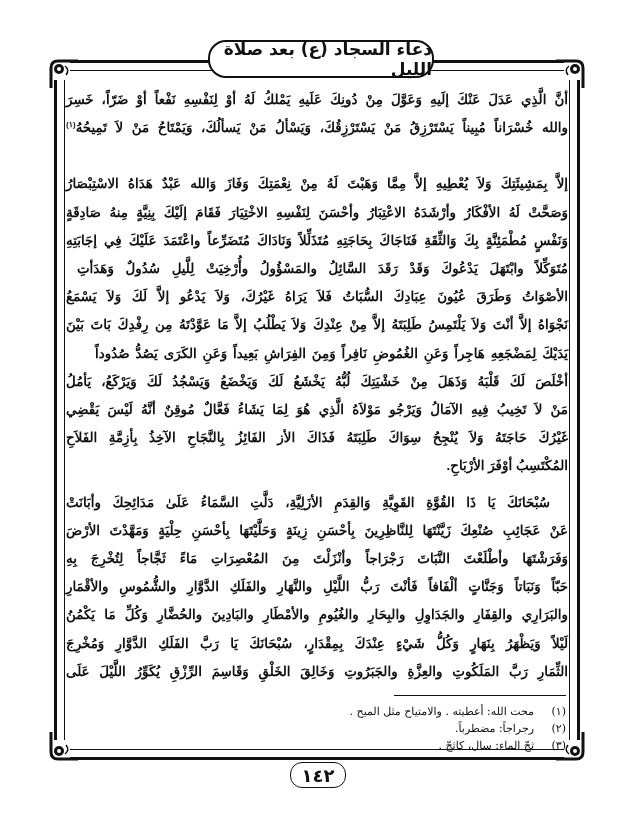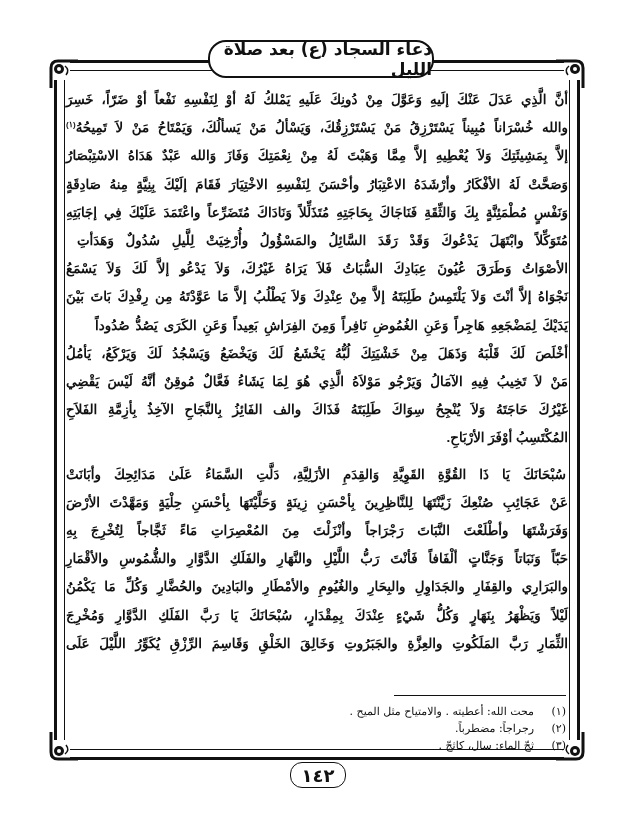--- a/index.html
+++ b/index.html
@@ -30,21 +30,21 @@
      display: flex; align-items: center; justify-content: center; }
   .title-box span { font-family: "DejaVu Sans", sans-serif; font-weight: bold; font-size: 17px; direction: rtl; }
 
   
   .content { position: absolute; left: 66px; right: 66px; top: 86px; direction: rtl;
      font-family: Liberation Sans, sans-serif; font-weight: bold; font-size: 13.4px; line-height: 28.2px;
      text-align: justify; text-align-last: justify; }
   .content .line { display: block; white-space: nowrap; text-align: justify; text-align-last: justify; }
   .content .line.last { text-align-last: right; }
   .content .gap { height: 8px; }
-  .content .indent { padding-right: 2px; }
+  .content .indent { padding-right: 18px; }
   sup.fn { font-size: 8px; line-height: 0; }
 
   
   .fn-rule { position: absolute; right: 68px; width: 172px; top: 695px; border-top: 1.5px solid #111; }
   .footnotes { position: absolute; right: 68px; top: 703px; direction: rtl;
      font-family: "DejaVu Serif", serif; font-size: 11px; line-height: 17px; }
   .footnotes .fn-item { display: flex; gap: 10px; white-space: nowrap; }
   .footnotes .num { min-width: 22px; }
 
   
@@ -98,30 +98,30 @@
   </div>
 
   <div class="title-box">
     <span>دعاء السجاد (ع) بعد صلاة الليل</span>
   </div>
 
   <div class="content">
     <div>
       <span class="line" style="display: block;">أنَّ الَّذِي عَدَلَ عَنْكَ إلَيهِ وَعَوَّلَ مِنْ دُونِكَ عَلَيهِ يَمْلكُ لَهُ أوْ لِنَفْسِهِ نَفْعاً أوْ ضَرّاً، خَسِرَ</span>
       <span class="line" style="display: block;"><span>والله خُسْرَاناً مُبِيناً يَسْتَرْزِقُ مَنْ يَسْتَرْزِقُكَ، وَيَسْألُ مَنْ يَسألُكَ، وَيَمْتَاحُ مَنْ لاَ تَمِيحُهُ</span><sup class="fn">(١)</sup></span>
-      <span class="line" style="display: block;">إلاَّ بِمَشِيئَتِكَ وَلاَ يُعْطِيهِ إلاَّ مِمَّا وَهَبْتَ لَهُ مِنْ نِعْمَتِكَ وَفَازَ وَالله عَبْدٌ هَدَاهُ الاسْتِبْصَارُ</span>
+      <span class="line" style="display: block; margin-top: 28px;">إلاَّ بِمَشِيئَتِكَ وَلاَ يُعْطِيهِ إلاَّ مِمَّا وَهَبْتَ لَهُ مِنْ نِعْمَتِكَ وَفَازَ وَالله عَبْدٌ هَدَاهُ الاسْتِبْصَارُ</span>
       <span class="line" style="display: block;">وَصَحَّتْ لَهُ الأفْكَارُ وأرْشَدَهُ الاعْتِبَارُ وأحْسَنَ لِنَفْسِهِ الاخْتِيَارَ فَقَامَ إلَيْكَ بِنِيَّةٍ مِنهُ صَادِقَةٍ</span>
       <span class="line" style="display: block;">وَنَفْسٍ مُطْمَئِنَّةٍ بِكَ وَالثِّقَةِ فَنَاجَاكَ بِحَاجَتِهِ مُتَذَلِّلاً وَنَادَاكَ مُتَضَرِّعاً واعْتَمَدَ عَلَيْكَ فِي إجَابَتِهِ</span>
       <span class="line" style="display: block; padding-left: 11px;">مُتَوَكِّلاً وابْتَهَلَ يَدْعُوكَ وَقَدْ رَقَدَ السَّائِلُ والمَسْؤُولُ وأُرْخِيَتْ لِلَّيلِ سُدُولٌ وَهَدَأتِ</span>
       <span class="line" style="display: block;">الأصْوَاتُ وَطَرَقَ عُيُونَ عِبَادِكَ السُّبَاتُ فَلاَ يَرَاهُ غَيْرُكَ، وَلاَ يَدْعُو إلاَّ لَكَ وَلاَ يَسْمَعُ</span>
       <span class="line" style="display: block;">نَجْوَاهُ إلاَّ أنْتَ وَلاَ يَلْتَمِسُ طَلِبَتَهُ إلاَّ مِنْ عِنْدِكَ وَلاَ يَطْلُبُ إلاَّ مَا عَوَّدْتَهُ مِن رِفْدِكَ بَاتَ بَيْنَ</span>
       <span class="line" style="display: block; padding-left: 29px;">يَدَيْكَ لِمَضْجَعِهِ هَاجِراً وَعَنِ الغُمُوضِ نَافِراً وَمِنَ الفِرَاشِ بَعِيداً وَعَنِ الكَرَى يَصُدُّ صُدُوداً</span>
       <span class="line" style="display: block;">أخْلَصَ لَكَ قَلْبَهُ وَذَهَلَ مِنْ خَشْيَتِكَ لُبُّهُ يَخْشَعُ لَكَ وَيَخْضَعُ وَيَسْجُدُ لَكَ وَيَرْكَعُ، يَأمُلُ</span>
       <span class="line" style="display: block;">مَنْ لاَ تَخِيبُ فِيهِ الآمَالُ وَيَرْجُو مَوْلاَهُ الَّذِي هُوَ لِمَا يَشَاءُ فَعَّالٌ مُوقِنٌ أنَّهُ لَيْسَ يَقْضِي</span>
-      <span class="line" style="display: block;">غَيْرُكَ حَاجَتَهُ وَلاَ يُنْجِحُ سِوَاكَ طَلِبَتَهُ فَذَاكَ والف الفَائِزُ بِالنَّجَاحِ الآخِذُ بِأزِمَّةِ الفَلاَحِ</span>
+      <span class="line" style="display: block;">غَيْرُكَ حَاجَتَهُ وَلاَ يُنْجِحُ سِوَاكَ طَلِبَتَهُ فَذَاكَ الأز الفَائِزُ بِالنَّجَاحِ الآخِذُ بِأزِمَّةِ الفَلاَحِ</span>
       <span class="line last" style="display: block;">المُكْتَسِبُ أوْفَرَ الأرْبَاحِ.</span>
     </div>
     <div class="gap"></div>
     <div>
       <span class="line indent" style="display: block;">سُبْحَانَكَ يَا ذَا القُوَّةِ القَوِيَّةِ وَالقِدَمِ الأزَلِيَّةِ، دَلَّتِ السَّمَاءُ عَلَىٰ مَدَائِحِكَ وأبَانَتْ</span>
       <span class="line" style="display: block;">عَنْ عَجَائِبِ صُنْعِكَ زَيَّنْتَهَا لِلنَّاظِرِينَ بِأحْسَنِ زِينَةٍ وَحَلَّيْتَهَا بِأحْسَنِ حِلْيَةٍ وَمَهَّدْتَ الأرْضَ</span>
       <span class="line" style="display: block;">وَفَرَشْتَهَا وأطْلَعْتَ النَّبَاتَ رَجْرَاجاً وأنْزَلْتَ مِنَ المُعْصِرَاتِ مَاءً ثَجَّاجاً لِتُخْرِجَ بِهِ</span>
       <span class="line" style="display: block;">حَبّاً وَنَبَاتاً وَجَنَّاتٍ ألْفَافاً فَأنْتَ رَبُّ اللَّيْلِ والنَّهَارِ والفَلَكِ الدَّوَّارِ والشُّمُوسِ والأقْمَارِ</span>
       <span class="line" style="display: block;">والبَرَارِي والقِفَارِ والجَدَاوِلِ والبِحَارِ والغُيُومِ والأمْطَارِ والبَادِينَ والحُضَّارِ وَكُلِّ مَا يَكْمُنُ</span>
       <span class="line" style="display: block;">لَيْلاً وَيَظْهَرُ بِنَهَارٍ وَكُلُّ شَيْءٍ عِنْدَكَ بِمِقْدَارٍ، سُبْحَانَكَ يَا رَبَّ الفَلَكِ الدَّوَّارِ وَمُخْرِجَ</span>

